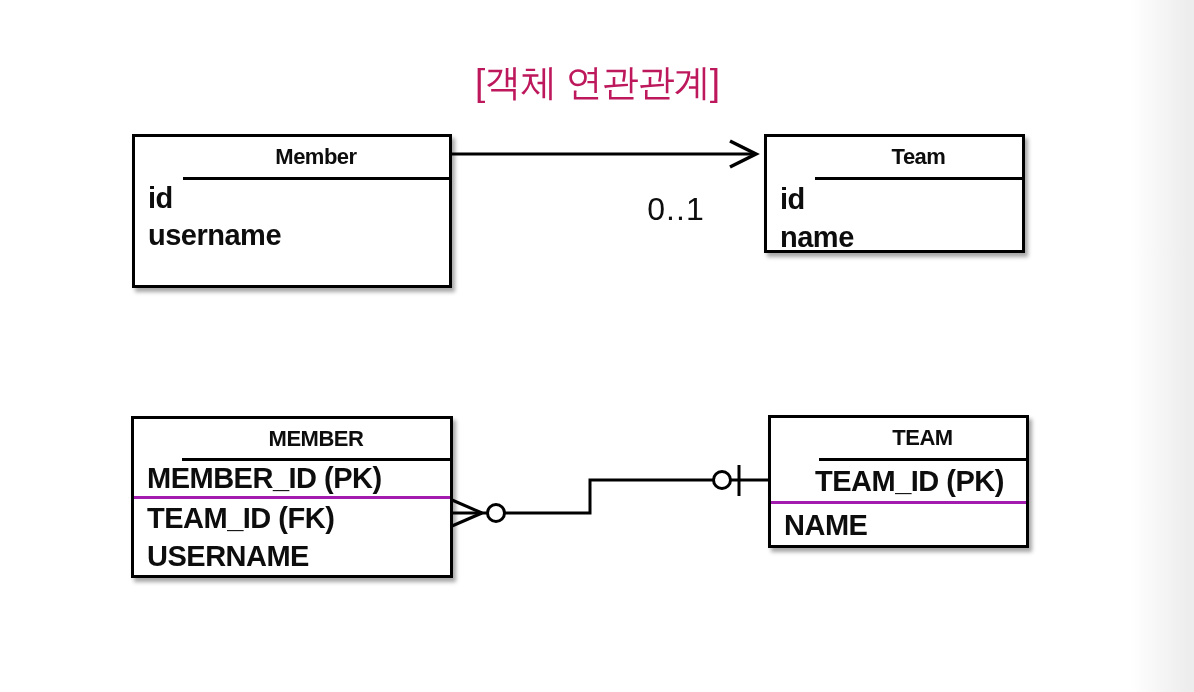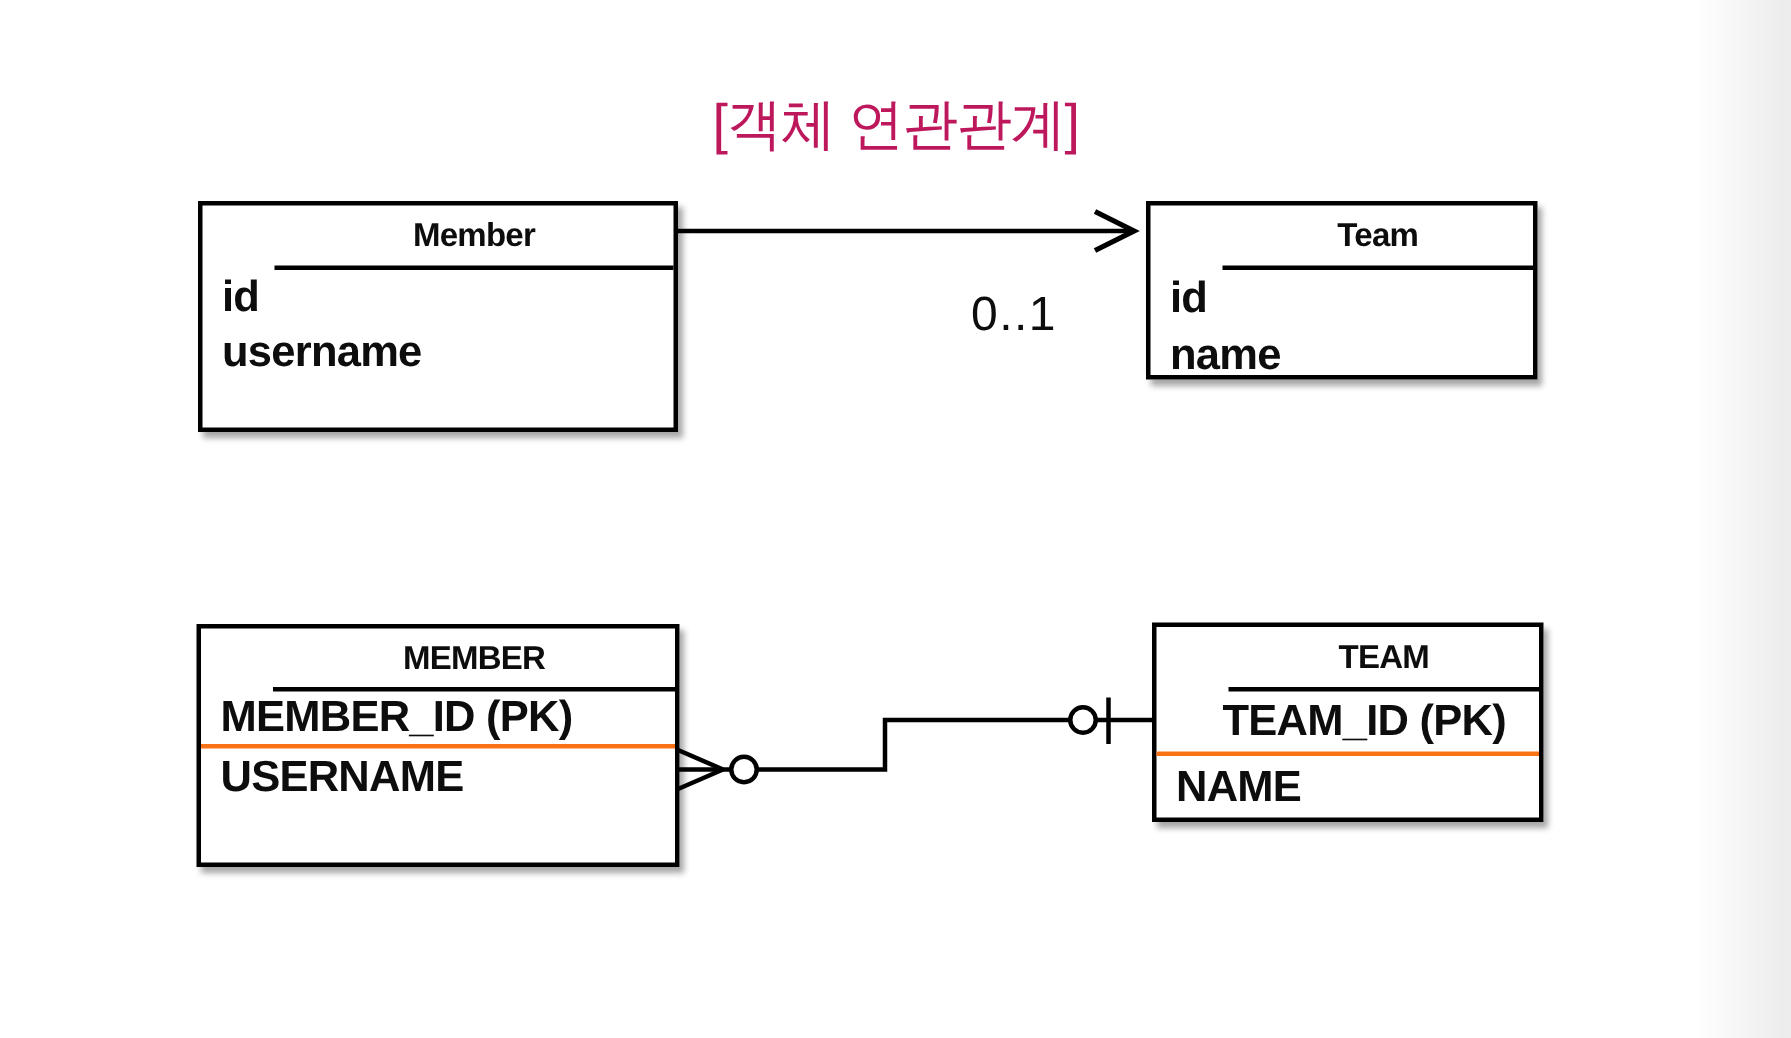--- a/index.html
+++ b/index.html
@@ -31,21 +31,21 @@
     font-weight: bold; text-align: center;
     font-size: 22px; display: flex; align-items: center; justify-content: center;
     letter-spacing: -0.5px;
     margin-left: 48px;
   }
   .entity-row {
     font-size: 29px; padding-left: 13px; display: flex; align-items: center;
     letter-spacing: -0.5px; white-space: nowrap; font-weight: bold;
   }
   .entity-row.bold { font-weight: bold; }
-  .rule-bottom { border-bottom: 3px solid #f97316; }
+  .rule-bottom { border-bottom: 3px solid #a21caf; }
 
   
   .member-class { left: 132px; top: 134px; width: 320px; height: 154px; }
   .member-class .entity-header { height: 43px; }
   .member-class .entity-row { height: 37px; }
   .team-class { left: 764px; top: 134px; width: 261px; height: 119px; }
   .team-class .entity-header { height: 43px; }
   .team-class .entity-row { height: 38px; }
 
   
@@ -88,20 +88,21 @@
     <div class="entity-row">id</div>
     <div class="entity-row">name</div>
   </div>
 
   <div class="multiplicity">0..1</div>
 
 
   <div class="entity-box member-table">
     <div class="entity-header">MEMBER</div>
     <div class="entity-row pk-row rule-bottom">MEMBER_ID (PK)</div>
+    <div class="entity-row bold">TEAM_ID (FK)</div>
     <div class="entity-row">USERNAME</div>
   </div>
 
   <div class="entity-box team-table">
     <div class="entity-header">TEAM</div>
     <div class="entity-row pk-row rule-bottom">TEAM_ID (PK)</div>
     <div class="entity-row">NAME</div>
   </div>
 
   <svg class="overlay" viewBox="0 0 1194 692">

